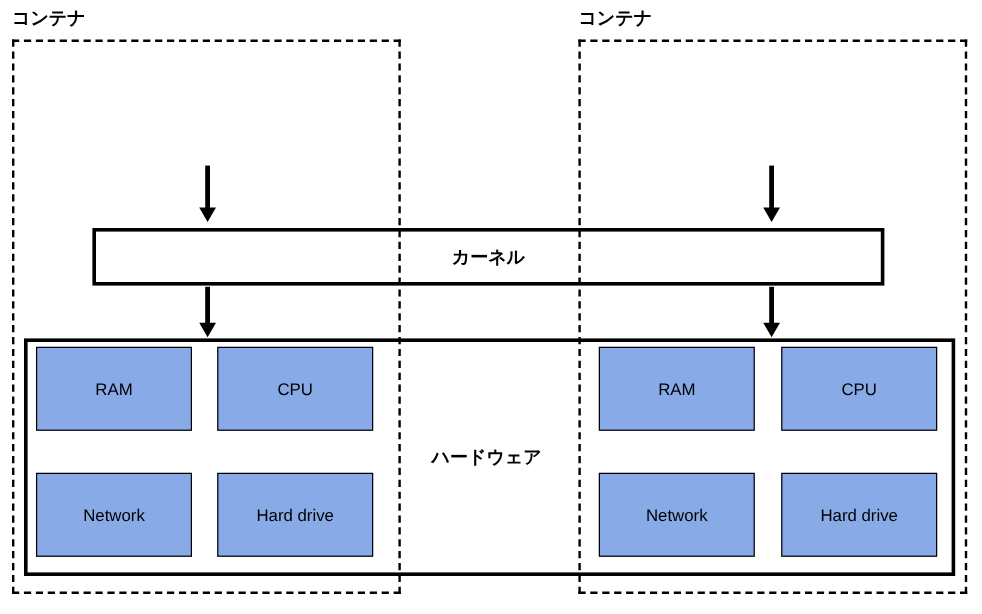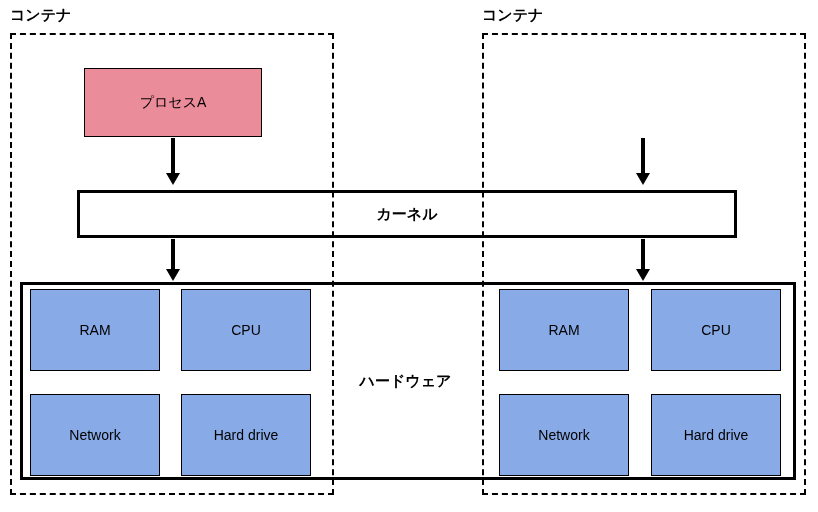--- a/index.html
+++ b/index.html
@@ -91,21 +91,21 @@
     display: flex;
     align-items: center;
     justify-content: center;
     font-weight: bold;
     font-size: 15px;
     z-index: 2;
   }
   .comp-box {
     position: absolute;
     width: 130px;
-    height: 82px;
+    height: 70px;
     background: var(--component-fill);
     border: 1.5px solid var(--line);
     display: flex;
     align-items: center;
     justify-content: center;
     font-size: 14px;
     z-index: 2;
   }
   .c1 { left: 30px;  top: 289px; }
   .c2 { left: 181px; top: 289px; }
@@ -157,21 +157,20 @@
   <div class="comp-box c1">RAM</div>
   <div class="comp-box c2">CPU</div>
   <div class="comp-box c3">Network</div>
   <div class="comp-box c4">Hard drive</div>
 
   <div class="comp-box c5">RAM</div>
   <div class="comp-box c6">CPU</div>
   <div class="comp-box c7">Network</div>
   <div class="comp-box c8">Hard drive</div>
 
-  <div class="proc-box a">プロセスA</div>
 
   <div class="arrow arr1">
     <div class="shaft"></div>
     <div class="head"></div>
   </div>
   <div class="arrow arr2">
     <div class="shaft"></div>
     <div class="head"></div>
   </div>
   <div class="arrow arr3">

